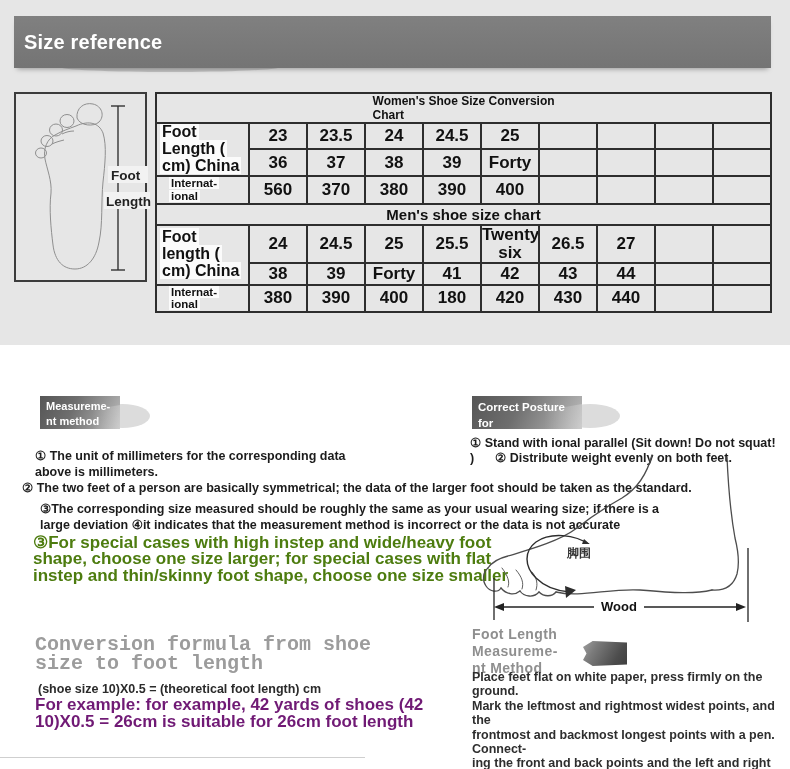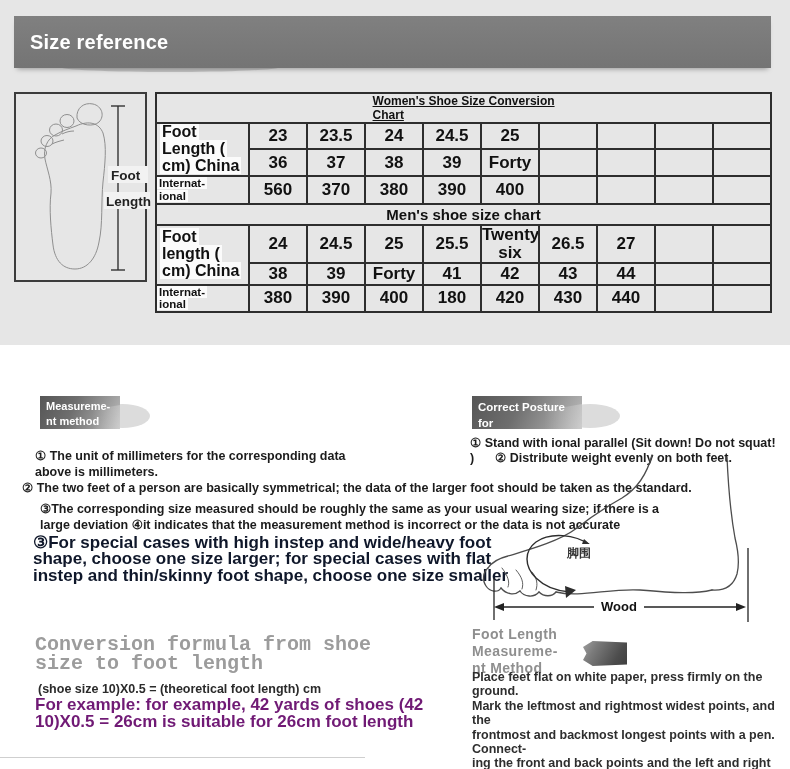--- a/index.html
+++ b/index.html
@@ -7,21 +7,21 @@
     width:790px;height:769px;position:relative;overflow:hidden;
     background:#ffffff;font-family:"Liberation Sans",sans-serif;
   }
   .top-bg{position:absolute;left:0;top:0;width:790px;height:345px;background:#e6e6e6;}
   .divider-faint{position:absolute;left:0;top:757px;width:365px;height:1px;background:#cfcfcf;}
 
   
   .header-bar{
     position:absolute;left:14px;top:16px;width:757px;height:52px;
     background:linear-gradient(#808080,#747474);
-    display:flex;align-items:center;box-sizing:border-box;padding-left:16px;
+    display:flex;align-items:center;box-sizing:border-box;padding-left:10px;
     box-shadow:0 4px 5px -3px rgba(0,0,0,.35);
   }
   .header-title{color:#ffffff;font-size:20px;font-weight:bold;letter-spacing:.2px;}
   .swoosh{position:absolute;border-radius:50%;}
 
   
   .foot-box{position:absolute;left:14px;top:92px;width:133px;height:190px;
     border:2px solid #3c3c3c;box-sizing:border-box;}
   .foot-box svg{overflow:visible;}
 
@@ -33,23 +33,23 @@
     font-weight:bold;color:#111;padding:0;font-size:17px;overflow:hidden;
   }
   .r-whdr td{height:20px;font-size:12px;}
   .r-w1 td{height:21px;}
   .r-w2 td{height:22px;}
   .r-w3 td{height:19px;}
   .r-mhdr td{height:19px;font-size:15px;}
   .r-m1 td{height:22px;}
   .r-m2 td{height:19px;}
   .r-m3 td{height:19px;}
-  .hdr-inner{width:fit-content;margin:0 auto;text-align:left;white-space:pre-line;line-height:1.18;text-decoration:underline;}
+  .hdr-inner{width:fit-content;margin:0 auto;text-align:left;white-space:pre-line;line-height:1.18;}
   td.lbl{font-size:16px;text-align:left;padding-left:3px;line-height:1.06;}
-  td.lbl-intl{font-size:11.5px;text-align:left;padding-left:0;line-height:1.12;}
+  td.lbl-intl{font-size:11.5px;text-align:left;padding-left:12px;line-height:1.12;}
   .patch{background:#fbfbfb;white-space:pre-line;padding:0 2px;box-decoration-break:clone;-webkit-box-decoration-break:clone;}
   .v-big{font-size:21px;}
   .v-sm{font-size:11px;line-height:1.05;white-space:pre-line;}
   .v-forty-w{font-size:12px;}
   .v-forty-m{font-size:13.5px;}
 
   
   .badge{
     position:absolute;color:#fff;font-weight:bold;font-size:11px;line-height:1.4;
     padding:3px 6px;box-sizing:border-box;white-space:pre-wrap;overflow:hidden;
@@ -59,21 +59,21 @@
     content:"";position:absolute;left:45%;top:35%;width:70%;height:90%;
     background:linear-gradient(100deg,rgba(255,255,255,0) 30%,rgba(255,255,255,.38));
     transform:rotate(-10deg);
   }
 
   
   .txt{position:absolute;font-weight:bold;color:#1c1c1c;white-space:pre-wrap;}
   #note1{left:35px;top:449px;font-size:12.5px;line-height:1.25;}
   #note2{left:22px;top:481px;font-size:12.5px;line-height:1.25;}
   #note3{left:40px;top:502px;font-size:12.5px;line-height:1.25;}
-  #note3big{left:33px;top:535px;font-size:17px;line-height:.96;color:#0f172a;}
+  #note3big{left:33px;top:535px;font-size:17px;line-height:.96;color:#4d7c0f;}
   #convtitle{left:35px;top:636px;font-size:20px;line-height:.94;color:#9c9c9c;font-family:Liberation Mono, monospace;}
   #formula{left:38px;top:682px;font-size:12.5px;color:#2b2b2b;}
   #example{left:35px;top:697px;font-size:17px;line-height:.98;color:#701a75;}
   #posture-note{left:470px;top:436px;font-size:12.5px;line-height:1.22;}
   #flm-title{left:472px;top:626px;font-size:14px;line-height:1.2;color:#8f8f8f;letter-spacing:.4px;}
   #flm-para{left:472px;top:670px;font-size:12.5px;line-height:1.15;color:#2e2e2e;width:312px;}
 
   
   .foot-illus{position:absolute;left:480px;top:450px;width:310px;height:175px;}
 

